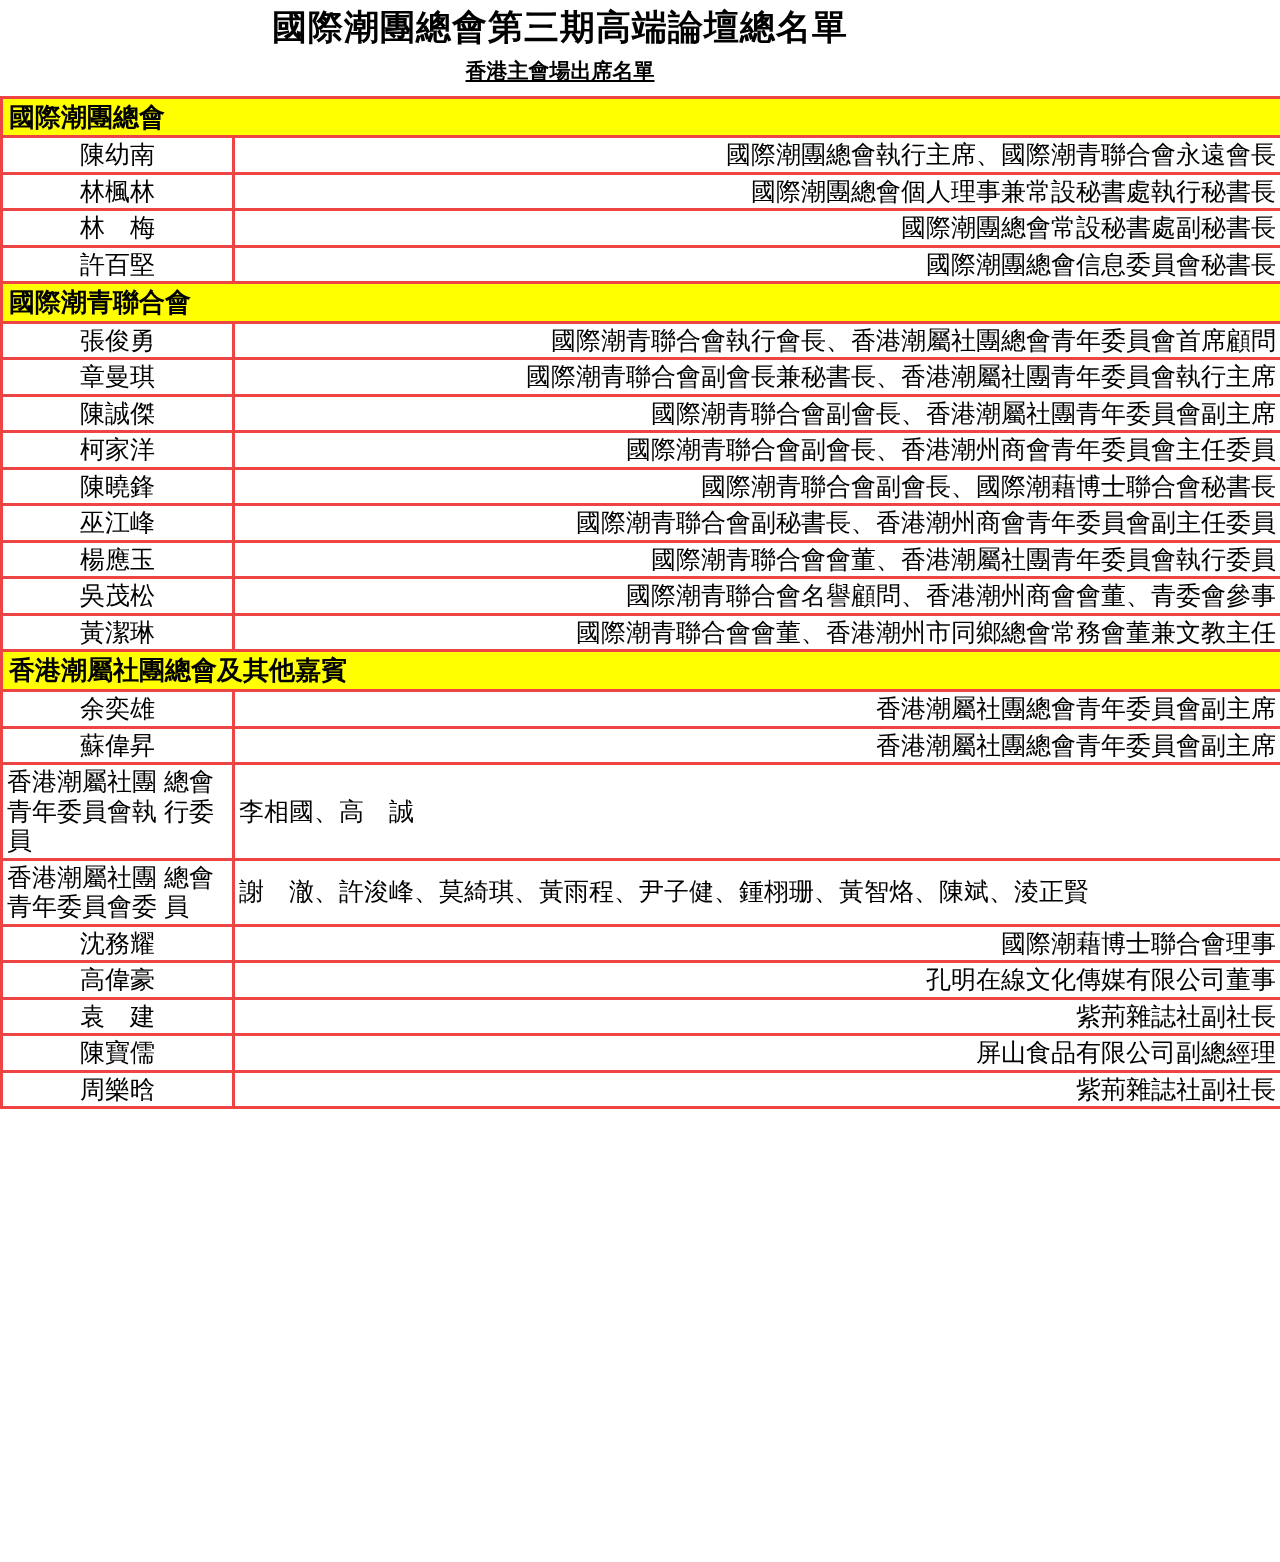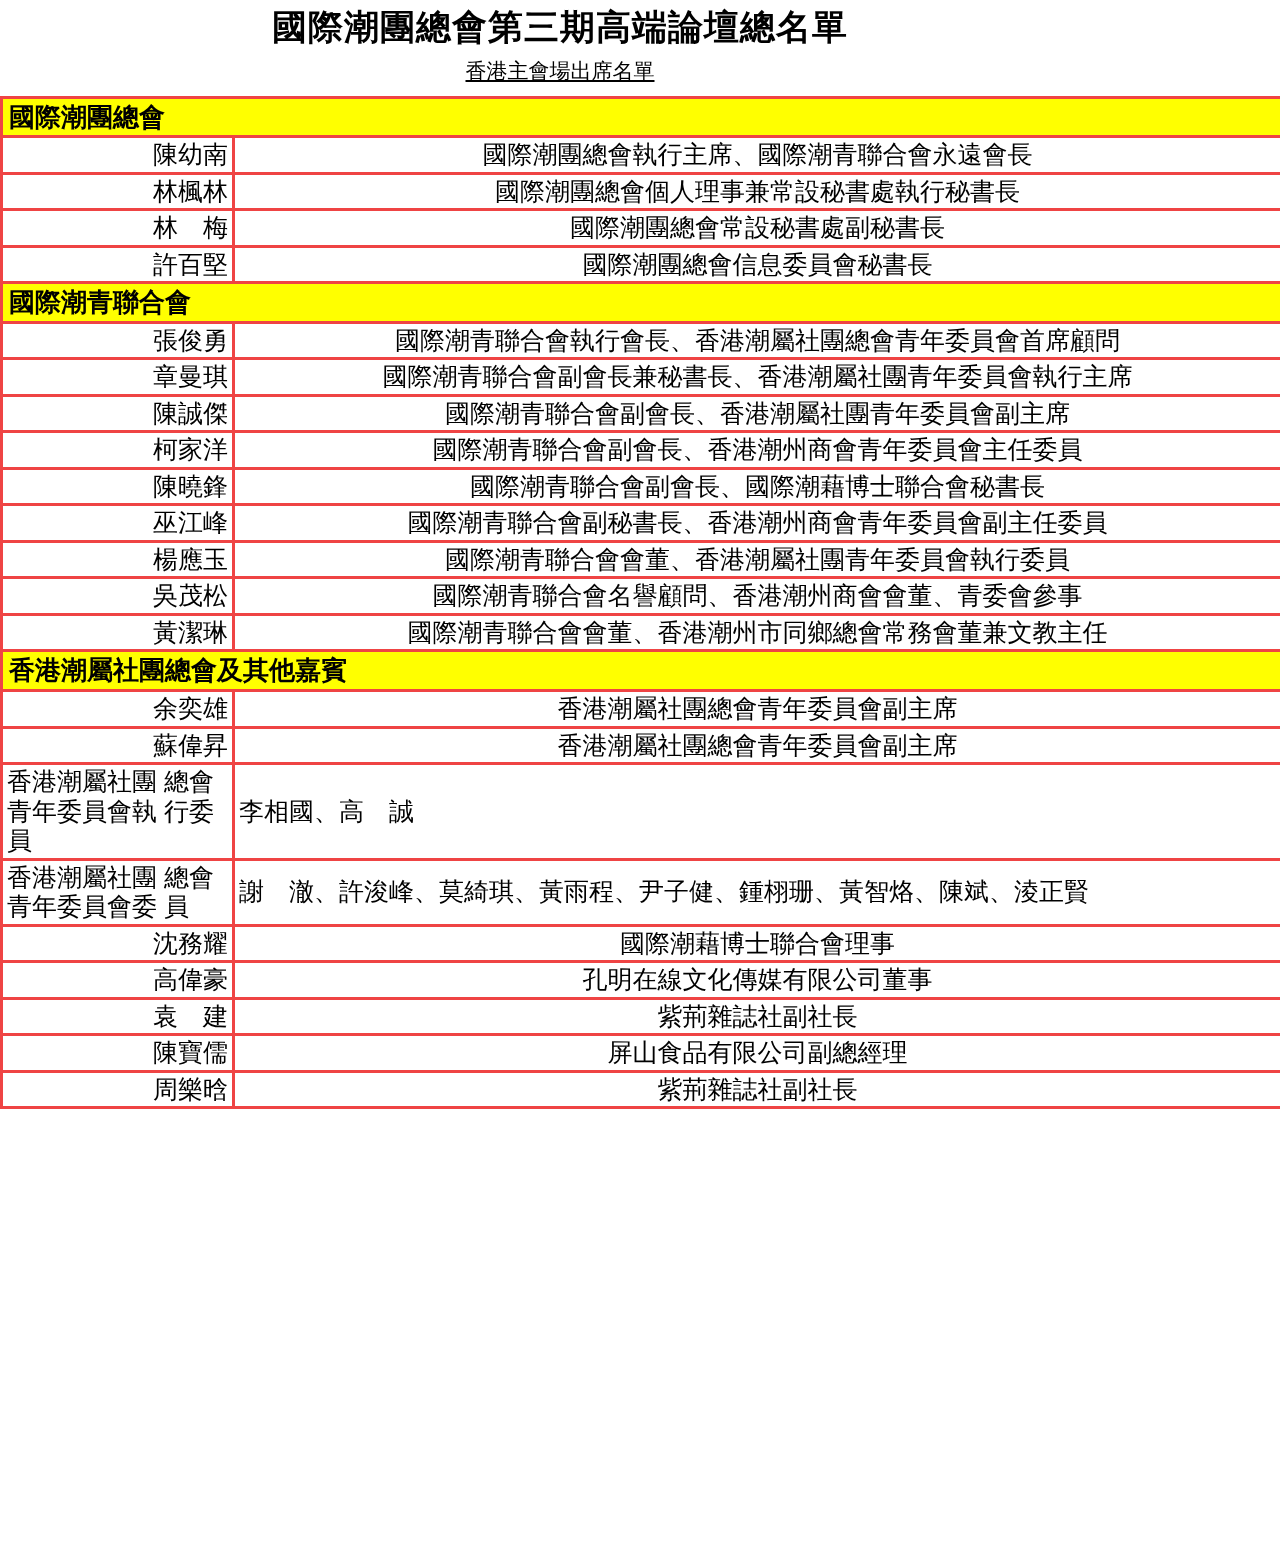--- a/index.html
+++ b/index.html
@@ -20,21 +20,21 @@
     text-align: center;
     font-size: 35px;
     font-weight: bold;
     letter-spacing: 1px;
     padding: 8px 0 10px 0;
     line-height: 1.1;
   }
   .doc-subtitle {
     text-align: center;
     font-size: 21px;
-    font-weight: normal;
+    font-weight: bold;
     text-decoration: underline;
     padding: 2px 0 14px 0;
     line-height: 1.1;
   }
   table.roster {
     border-collapse: collapse;
     width: 1280px;
     table-layout: fixed;
   }
   table.roster td {
@@ -48,26 +48,26 @@
   col.c-title { width: 1048px; }
 
   tr.section td {
     background: #ffff00;
     font-weight: bold;
     font-size: 26px;
     padding: 3px 6px;
     text-align: left;
   }
   td.name {
-    text-align: right;
+    text-align: center;
     font-size: 26px;
     white-space: pre;
   }
   td.title {
-    text-align: center;
+    text-align: right;
     font-size: 25px;
     padding-left: 8px;
   }
   td.name-block {
     font-size: 25px;
     line-height: 1.3;
     padding: 4px 6px;
   }
   td.title-block {
     text-align: left;

